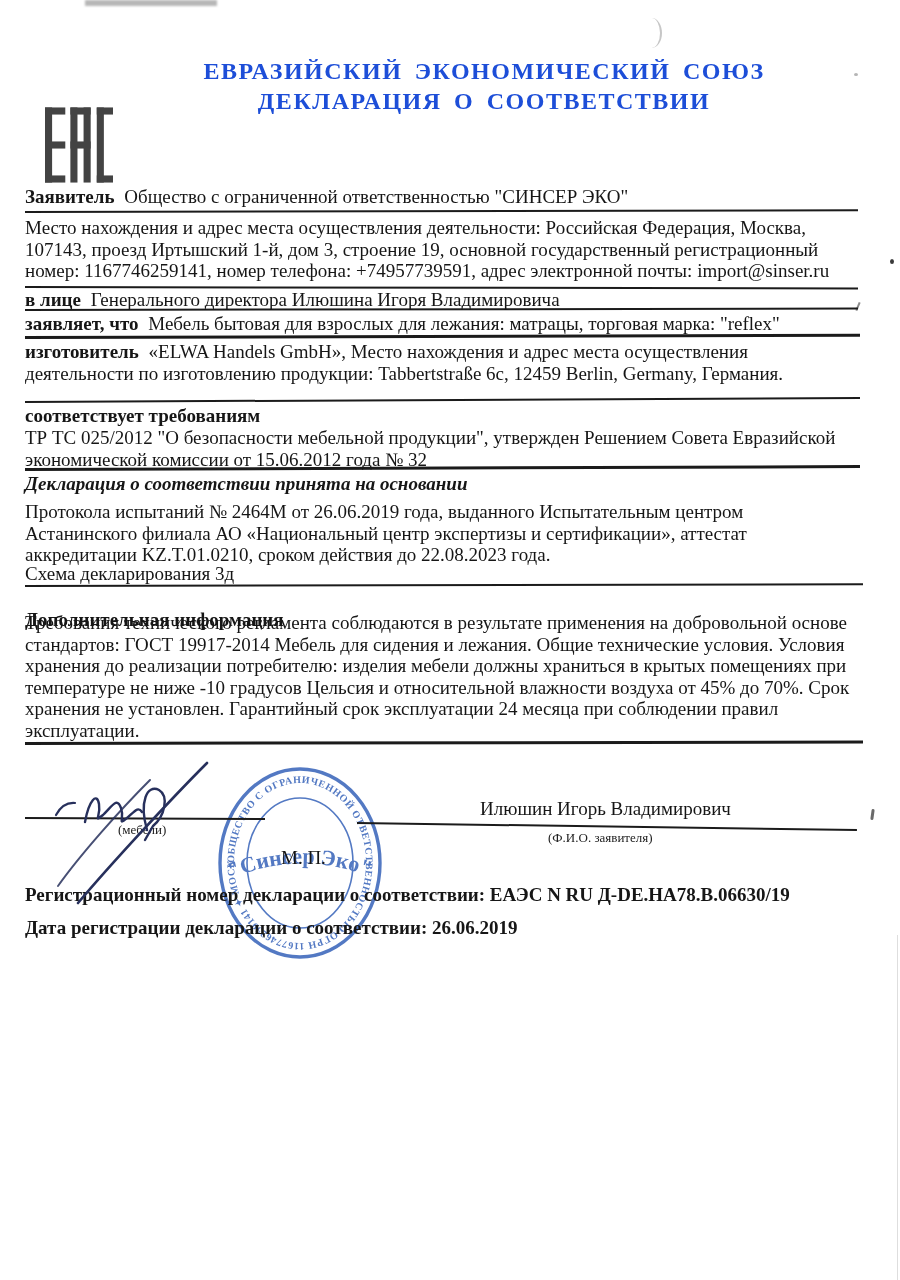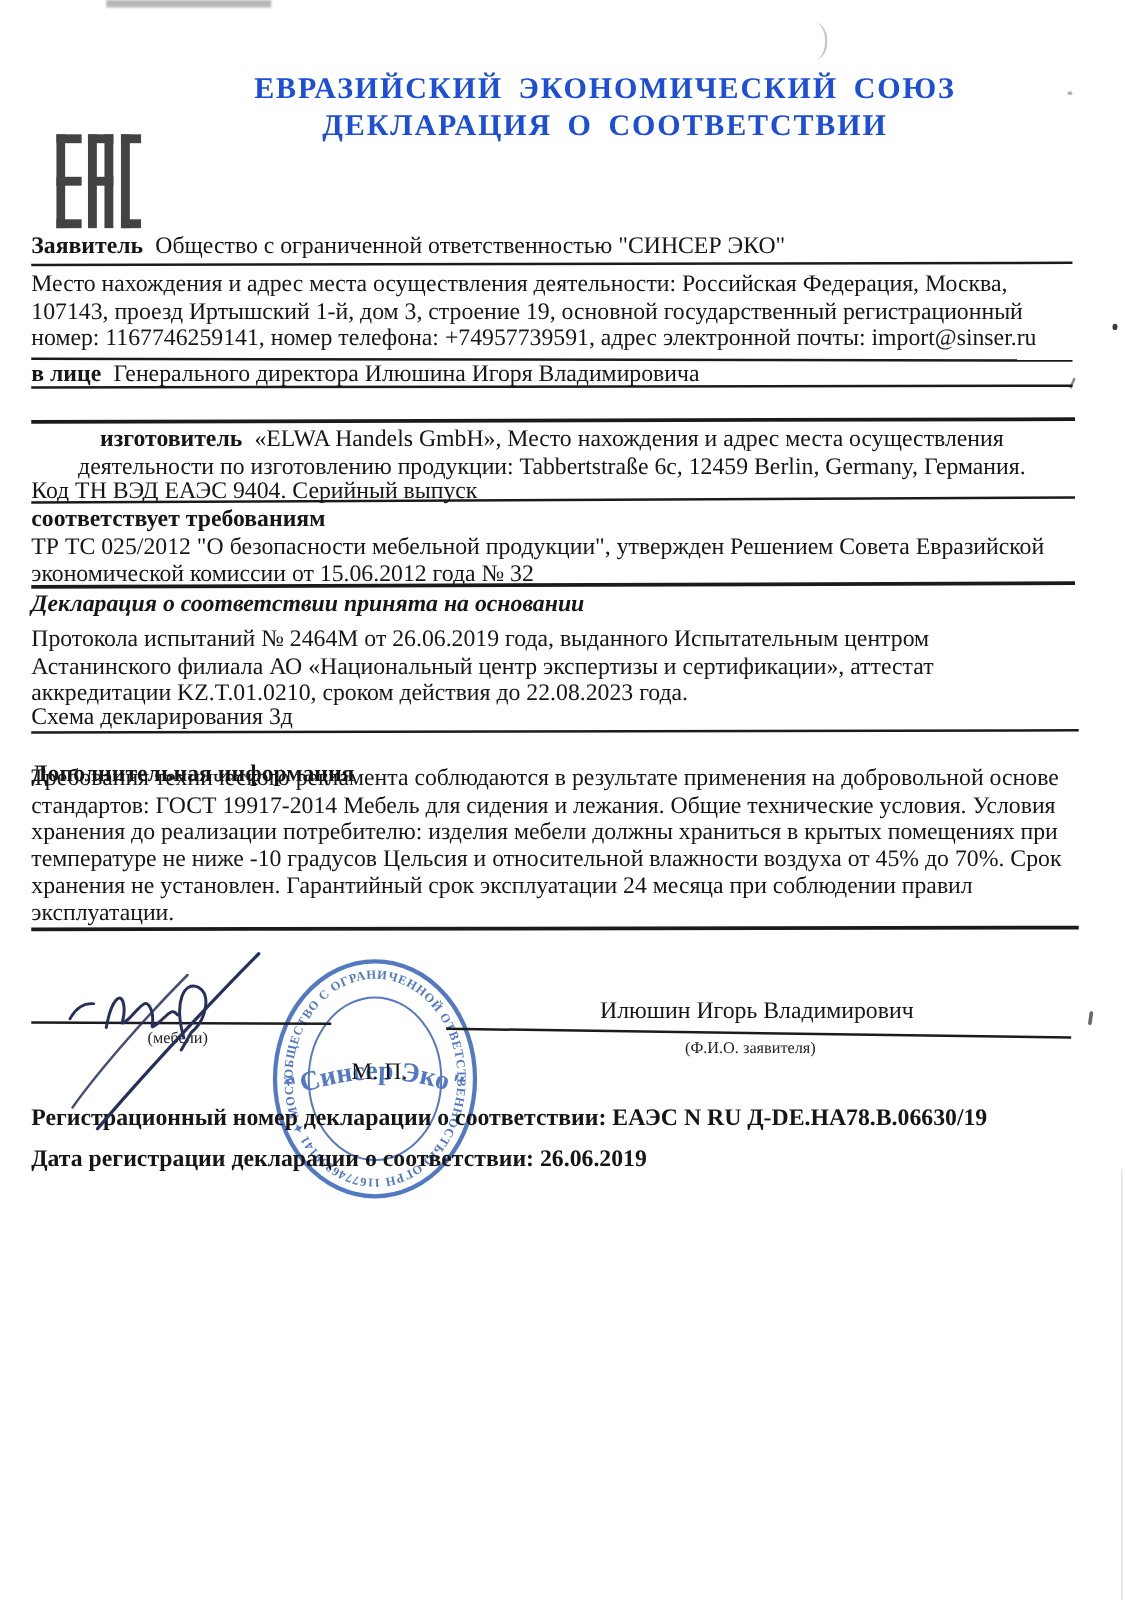--- a/index.html
+++ b/index.html
@@ -71,26 +71,29 @@
   <div class="hl" style="left:25px;top:585px;width:838px;transform:rotate(-0.12deg);"></div>
   <div class="hl" style="left:25px;top:742px;width:838px;height:3px;transform:rotate(-0.1deg);"></div>
 
   <div class="tb para" style="left:25px;top:217px;">Место нахождения и адрес места осуществления деятельности: Российская Федерация, Москва, 107143, проезд Иртышский 1-й, дом 3, строение 19, основной государственный регистрационный номер: 1167746259141, номер телефона: +74957739591, адрес электронной почты: import@sinser.ru</div>
 
   <div class="tb row" style="left:25px;top:289px;">
     <span class="b">в лице</span>
     <span>Генерального директора Илюшина Игоря Владимировича</span>
   </div>
 
+  <div class="tb row" style="left:25px;top:313px;">
+    <span class="b">заявляет, что</span>
+    <span>Мебель бытовая для взрослых для лежания: матрацы, торговая марка: "reflex"</span>
+  </div>
 
-  <div class="tb para" style="left:25px;top:341px;text-align:center;">
+  <div class="tb para" style="left:25px;top:341px;">
     <span class="b">изготовитель</span>
     <span>«ELWA Handels GmbH», Место нахождения и адрес места осуществления деятельности по изготовлению продукции: Tabbertstraße 6c, 12459 Berlin,  Germany,  Германия.</span>
   </div>
-  <div class="tb row" style="left:25px;top:382px;">Код ТН ВЭД ЕАЭС 9404. Серийный выпуск</div>
 
   <div class="tb row b" style="left:25px;top:405px;">соответствует требованиям</div>
   <div class="tb para" style="left:25px;top:427px;">ТР ТС 025/2012 "О безопасности мебельной продукции", утвержден Решением Совета Евразийской экономической комиссии от 15.06.2012 года № 32</div>
 
   <div class="tb row b" style="left:25px;top:473px;font-style:italic;">Декларация о соответствии принята на основании</div>
   <div class="tb para" style="left:25px;top:501px;">Протокола испытаний № 2464М  от 26.06.2019 года, выданного Испытательным центром Астанинского филиала АО «Национальный центр экспертизы и сертификации», аттестат аккредитации KZ.T.01.0210, сроком действия до 22.08.2023 года.</div>
   <div class="tb row" style="left:25px;top:563px;">Схема декларирования 3д</div>
 
   <div class="tb row b" style="left:25px;top:609px;">Дополнительная информация</div>
   <div class="tb para" style="left:25px;top:612px;">Требования технического регламента соблюдаются в результате применения на добровольной основе стандартов: ГОСТ 19917-2014 Мебель для сидения и лежания. Общие технические условия. Условия хранения до реализации потребителю: изделия мебели должны храниться в крытых помещениях при температуре не ниже -10 градусов Цельсия и относительной влажности воздуха от 45% до 70%. Срок хранения не установлен. Гарантийный срок эксплуатации 24 месяца при соблюдении правил эксплуатации.</div>

